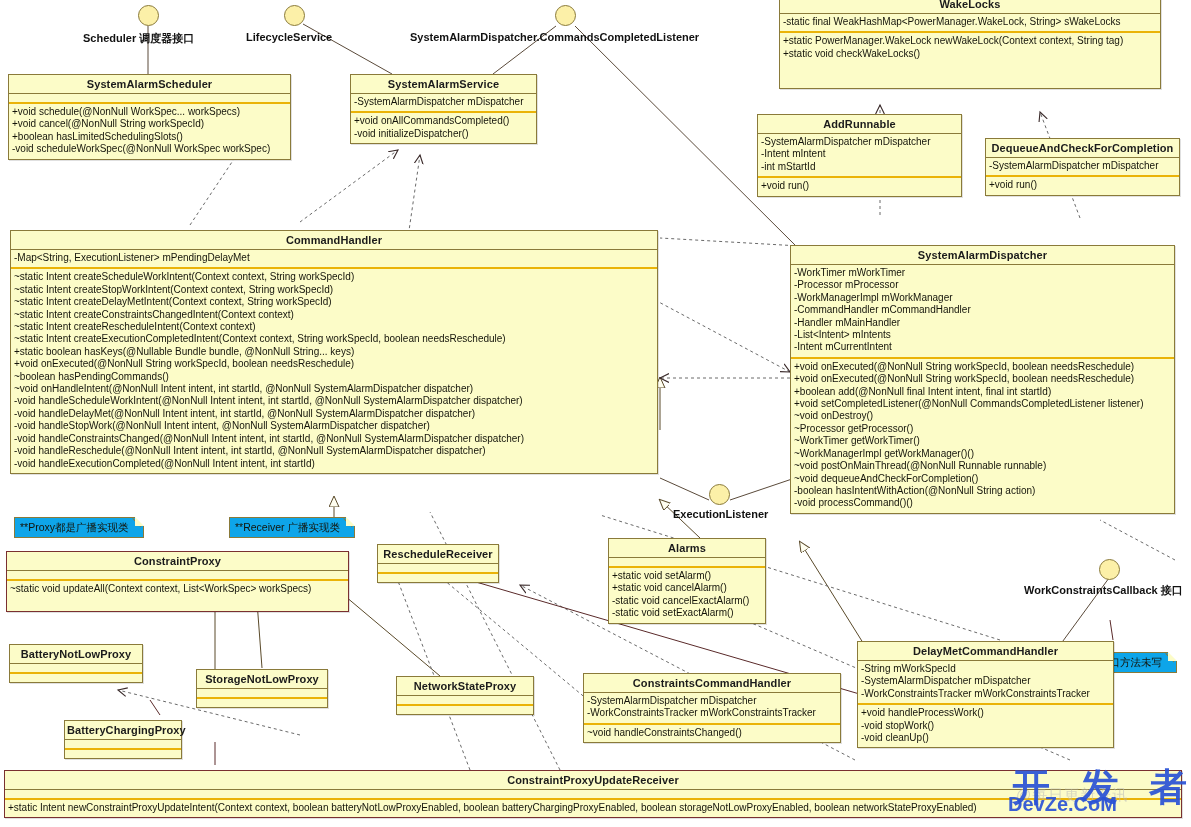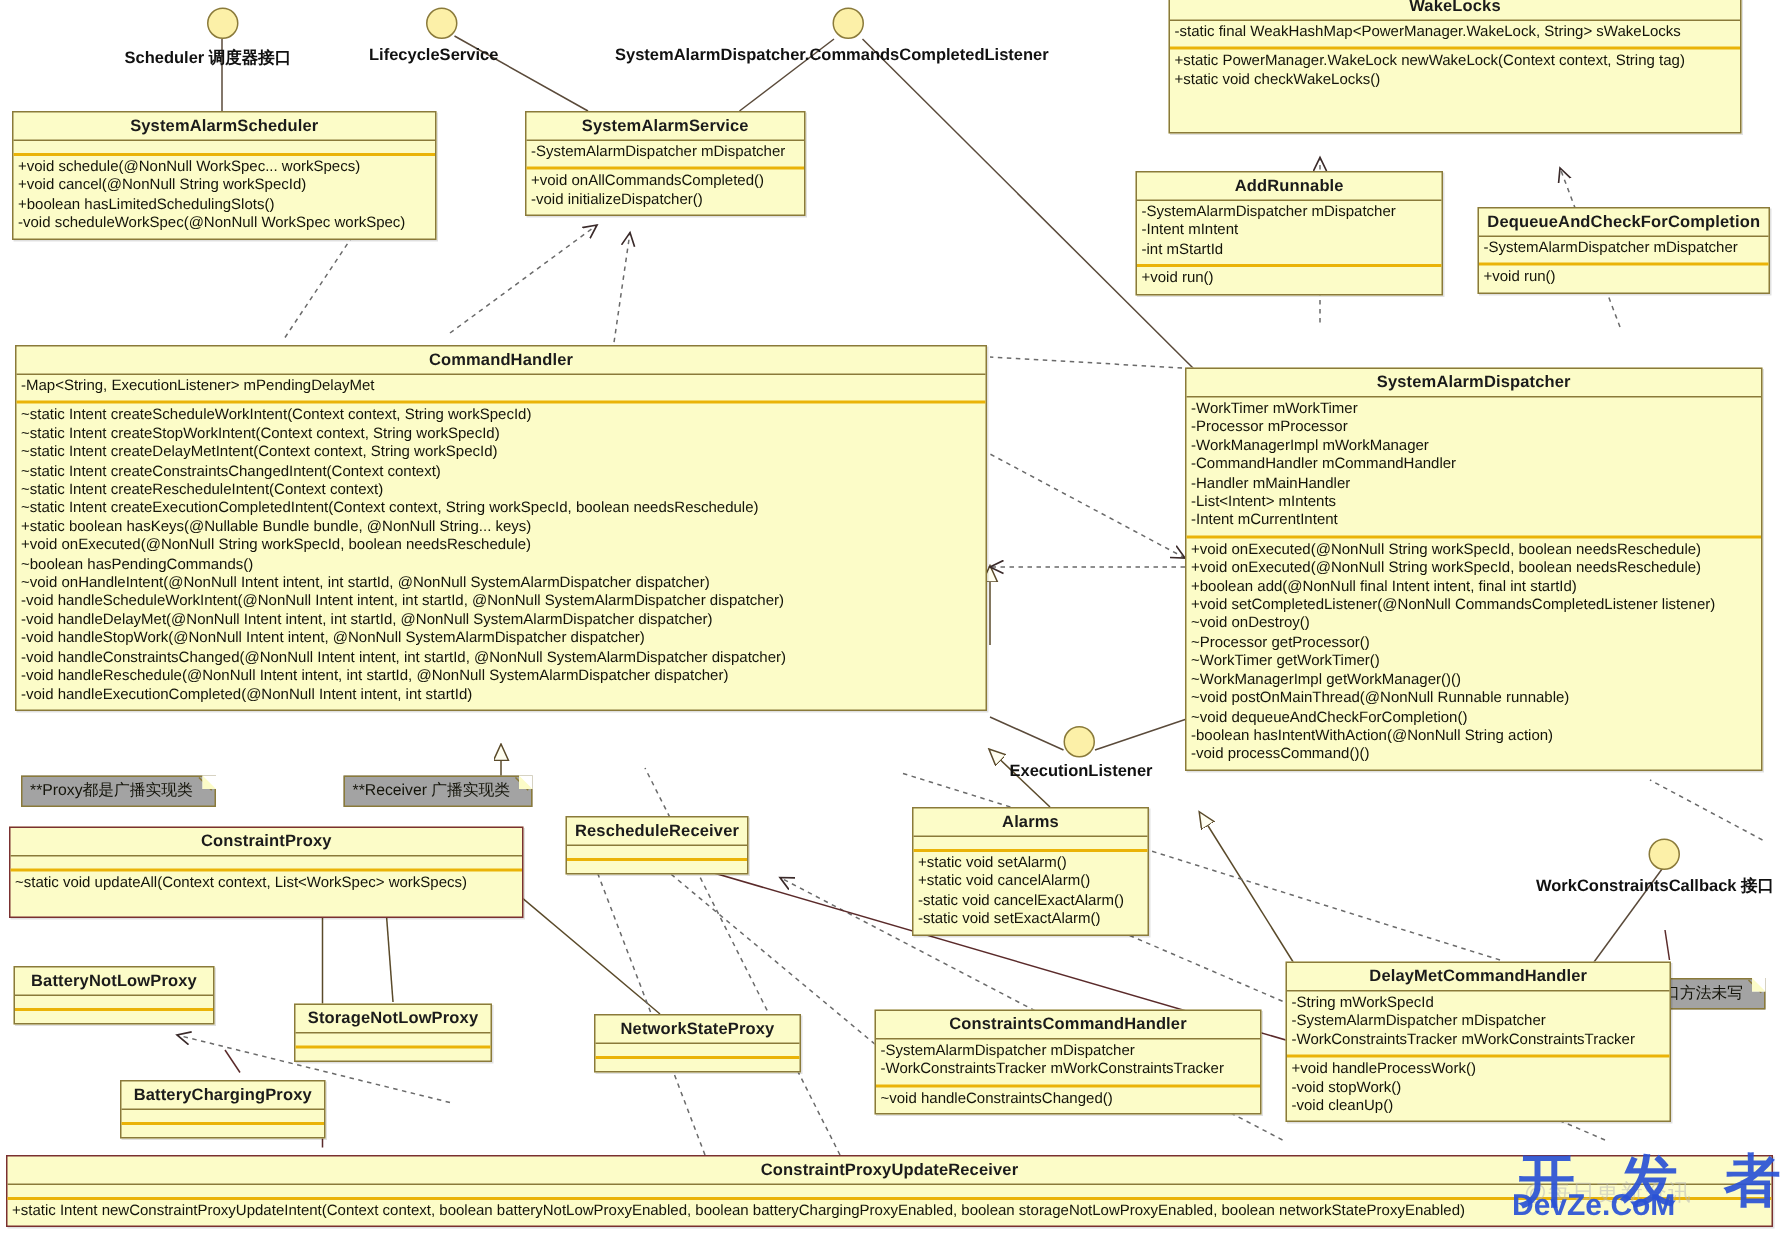--- a/index.html
+++ b/index.html
@@ -40,21 +40,21 @@
     font-size:10px;
     color:#14140a;
     line-height:12.4px;
     white-space:nowrap;
     overflow:hidden;
   }
 
   
   .note{
     position:absolute;
-    background:#a3a3a3;
+    background:#0ea5e9;
     border:1px solid #8a7a3a;
     box-sizing:border-box;
     font-size:10.5px;
     color:#14140a;
     padding:3px 14px 3px 5px;
     white-space:nowrap;
     line-height:13px;
   }
   .note:after{
     content:"";
@@ -318,21 +318,21 @@
     <div class="sect empty"></div>
     <div class="sect empty"></div>
   </div>
 
   <div class="uml" style="left:9px;top:644px;width:134px;">
     <div class="title">BatteryNotLowProxy</div>
     <div class="sect empty"></div>
     <div class="sect empty"></div>
   </div>
 
-  <div class="uml" style="left:80px;top:720px;width:137px;">
+  <div class="uml" style="left:64px;top:720px;width:118px;">
     <div class="title">BatteryChargingProxy</div>
     <div class="sect empty"></div>
     <div class="sect empty"></div>
   </div>
 
   <div class="uml" style="left:196px;top:669px;width:132px;">
     <div class="title">StorageNotLowProxy</div>
     <div class="sect empty"></div>
     <div class="sect empty"></div>
   </div>

